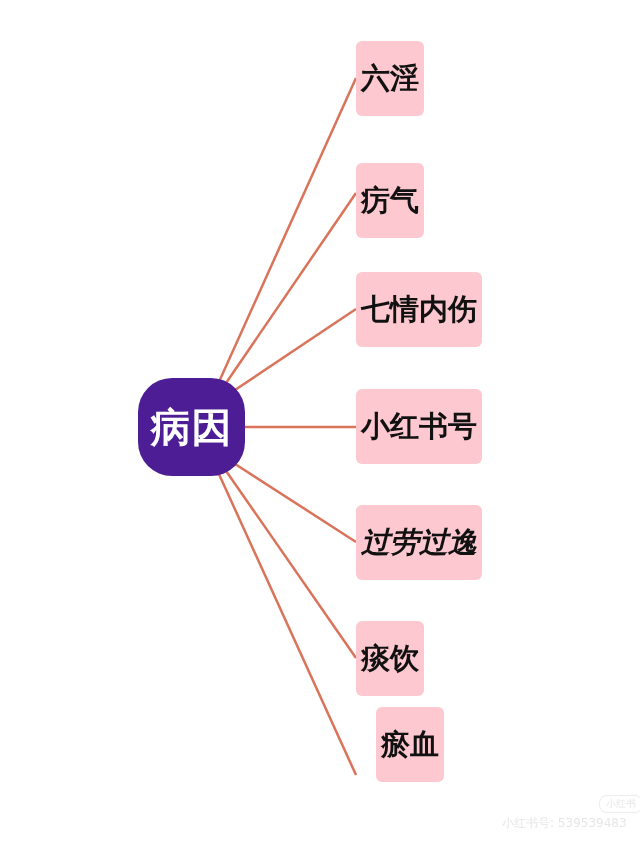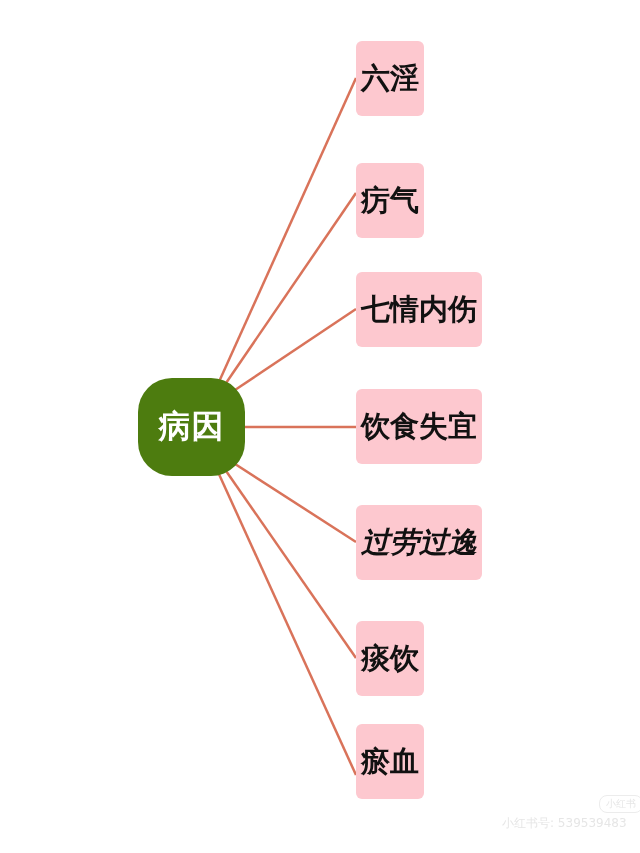--- a/index.html
+++ b/index.html
@@ -1,21 +1,21 @@
 <!DOCTYPE html>
 <html><head>
 <meta charset="utf-8">
 <style>
   html, body { margin: 0; padding: 0; }
   body { width: 640px; height: 853px; background: #ffffff; position: relative; overflow: hidden;
          font-family: "DejaVu Sans", sans-serif; }
   svg.links { position: absolute; left: 0; top: 0; }
   .root { position: absolute; left: 138px; top: 378px; width: 107px; height: 98px;
-          background: #4d7c0f; border-radius: 34px; display: flex; align-items: center; justify-content: center;
-          color: #ffffff; font-weight: bold; font-size: 32px; letter-spacing: 1px; }
+          background: #4c1d95; border-radius: 34px; display: flex; align-items: center; justify-content: center;
+          color: #ffffff; font-weight: bold; font-size: 40px; letter-spacing: 1px; }
   .node { position: absolute; left: 356px; height: 75px; background: #fdc8cf; border-radius: 6px;
           display: flex; align-items: center; justify-content: center; color: #111111;
           font-weight: bold; font-size: 29px; padding: 0 5px; box-sizing: border-box; }
   .watermark { position: absolute; left: 455px; top: 815px; color: #e6e6e6; font-size: 12px; margin-left: 47px; }
   .wm-badge { position: absolute; left: 567px; top: 795px; width: 42px; height: 16px; border: 1px solid #ececec;
               border-radius: 8px; color: #e6e6e6; font-size: 10px; text-align: center; line-height: 16px; margin-left: 32px; }
 </style>
 </head>
 <body>
 
@@ -29,19 +29,19 @@
     <line x1="224" y1="468" x2="356" y2="658"></line>
     <line x1="218" y1="472" x2="356" y2="775"></line>
   </g>
 </svg>
 
 <div class="root">病因</div>
 
 <div class="node" style="top:41px;">六淫</div>
 <div class="node" style="top:163px;">疠气</div>
 <div class="node" style="top:272px;">七情内伤</div>
-<div class="node" style="top:389px;">饮食失宜</div>
+<div class="node" style="top:389px;">小红书号</div>
 <div class="node" style="top:505px;font-style:italic;">过劳过逸</div>
 <div class="node" style="top:621px;font-family:Liberation Serif, serif;">痰饮</div>
-<div class="node" style="top:724px;">瘀血</div>
+<div class="node" style="top:707px;margin-left:20px;">瘀血</div>
 
 <div class="wm-badge">小红书</div>
 <div class="watermark">小红书号: 539539483</div>
 
 </body></html>

